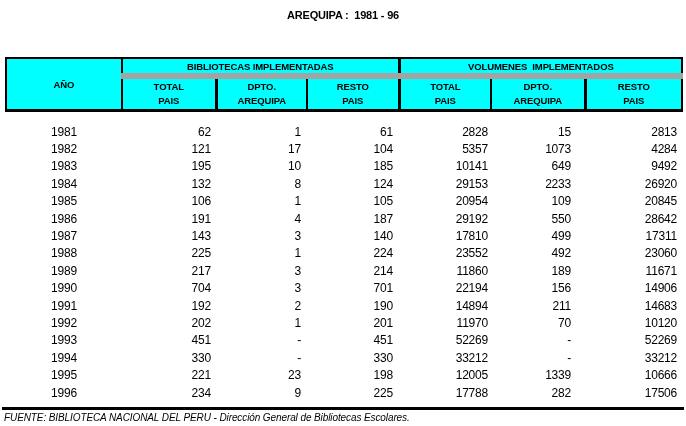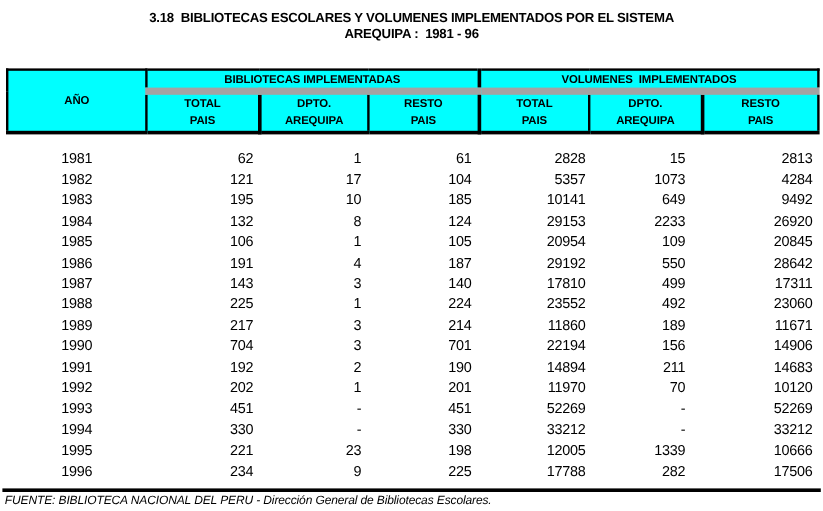--- a/index.html
+++ b/index.html
@@ -100,21 +100,20 @@
     letter-spacing: -0.1px;
     white-space: pre;
   }
 </style>
 </head>
 <body>
 
 <div class="page">
 
   <div class="title">
-    <div>3.18  BIBLIOTECAS ESCOLARES Y VOLUMENES IMPLEMENTADOS POR EL SISTEMA</div>
     <div>AREQUIPA :  1981 - 96</div>
   </div>
 
   <table class="stats">
     <colgroup>
       <col style="width:116px">
       <col style="width:94px">
       <col style="width:91px">
       <col style="width:92px">
       <col style="width:92px">

